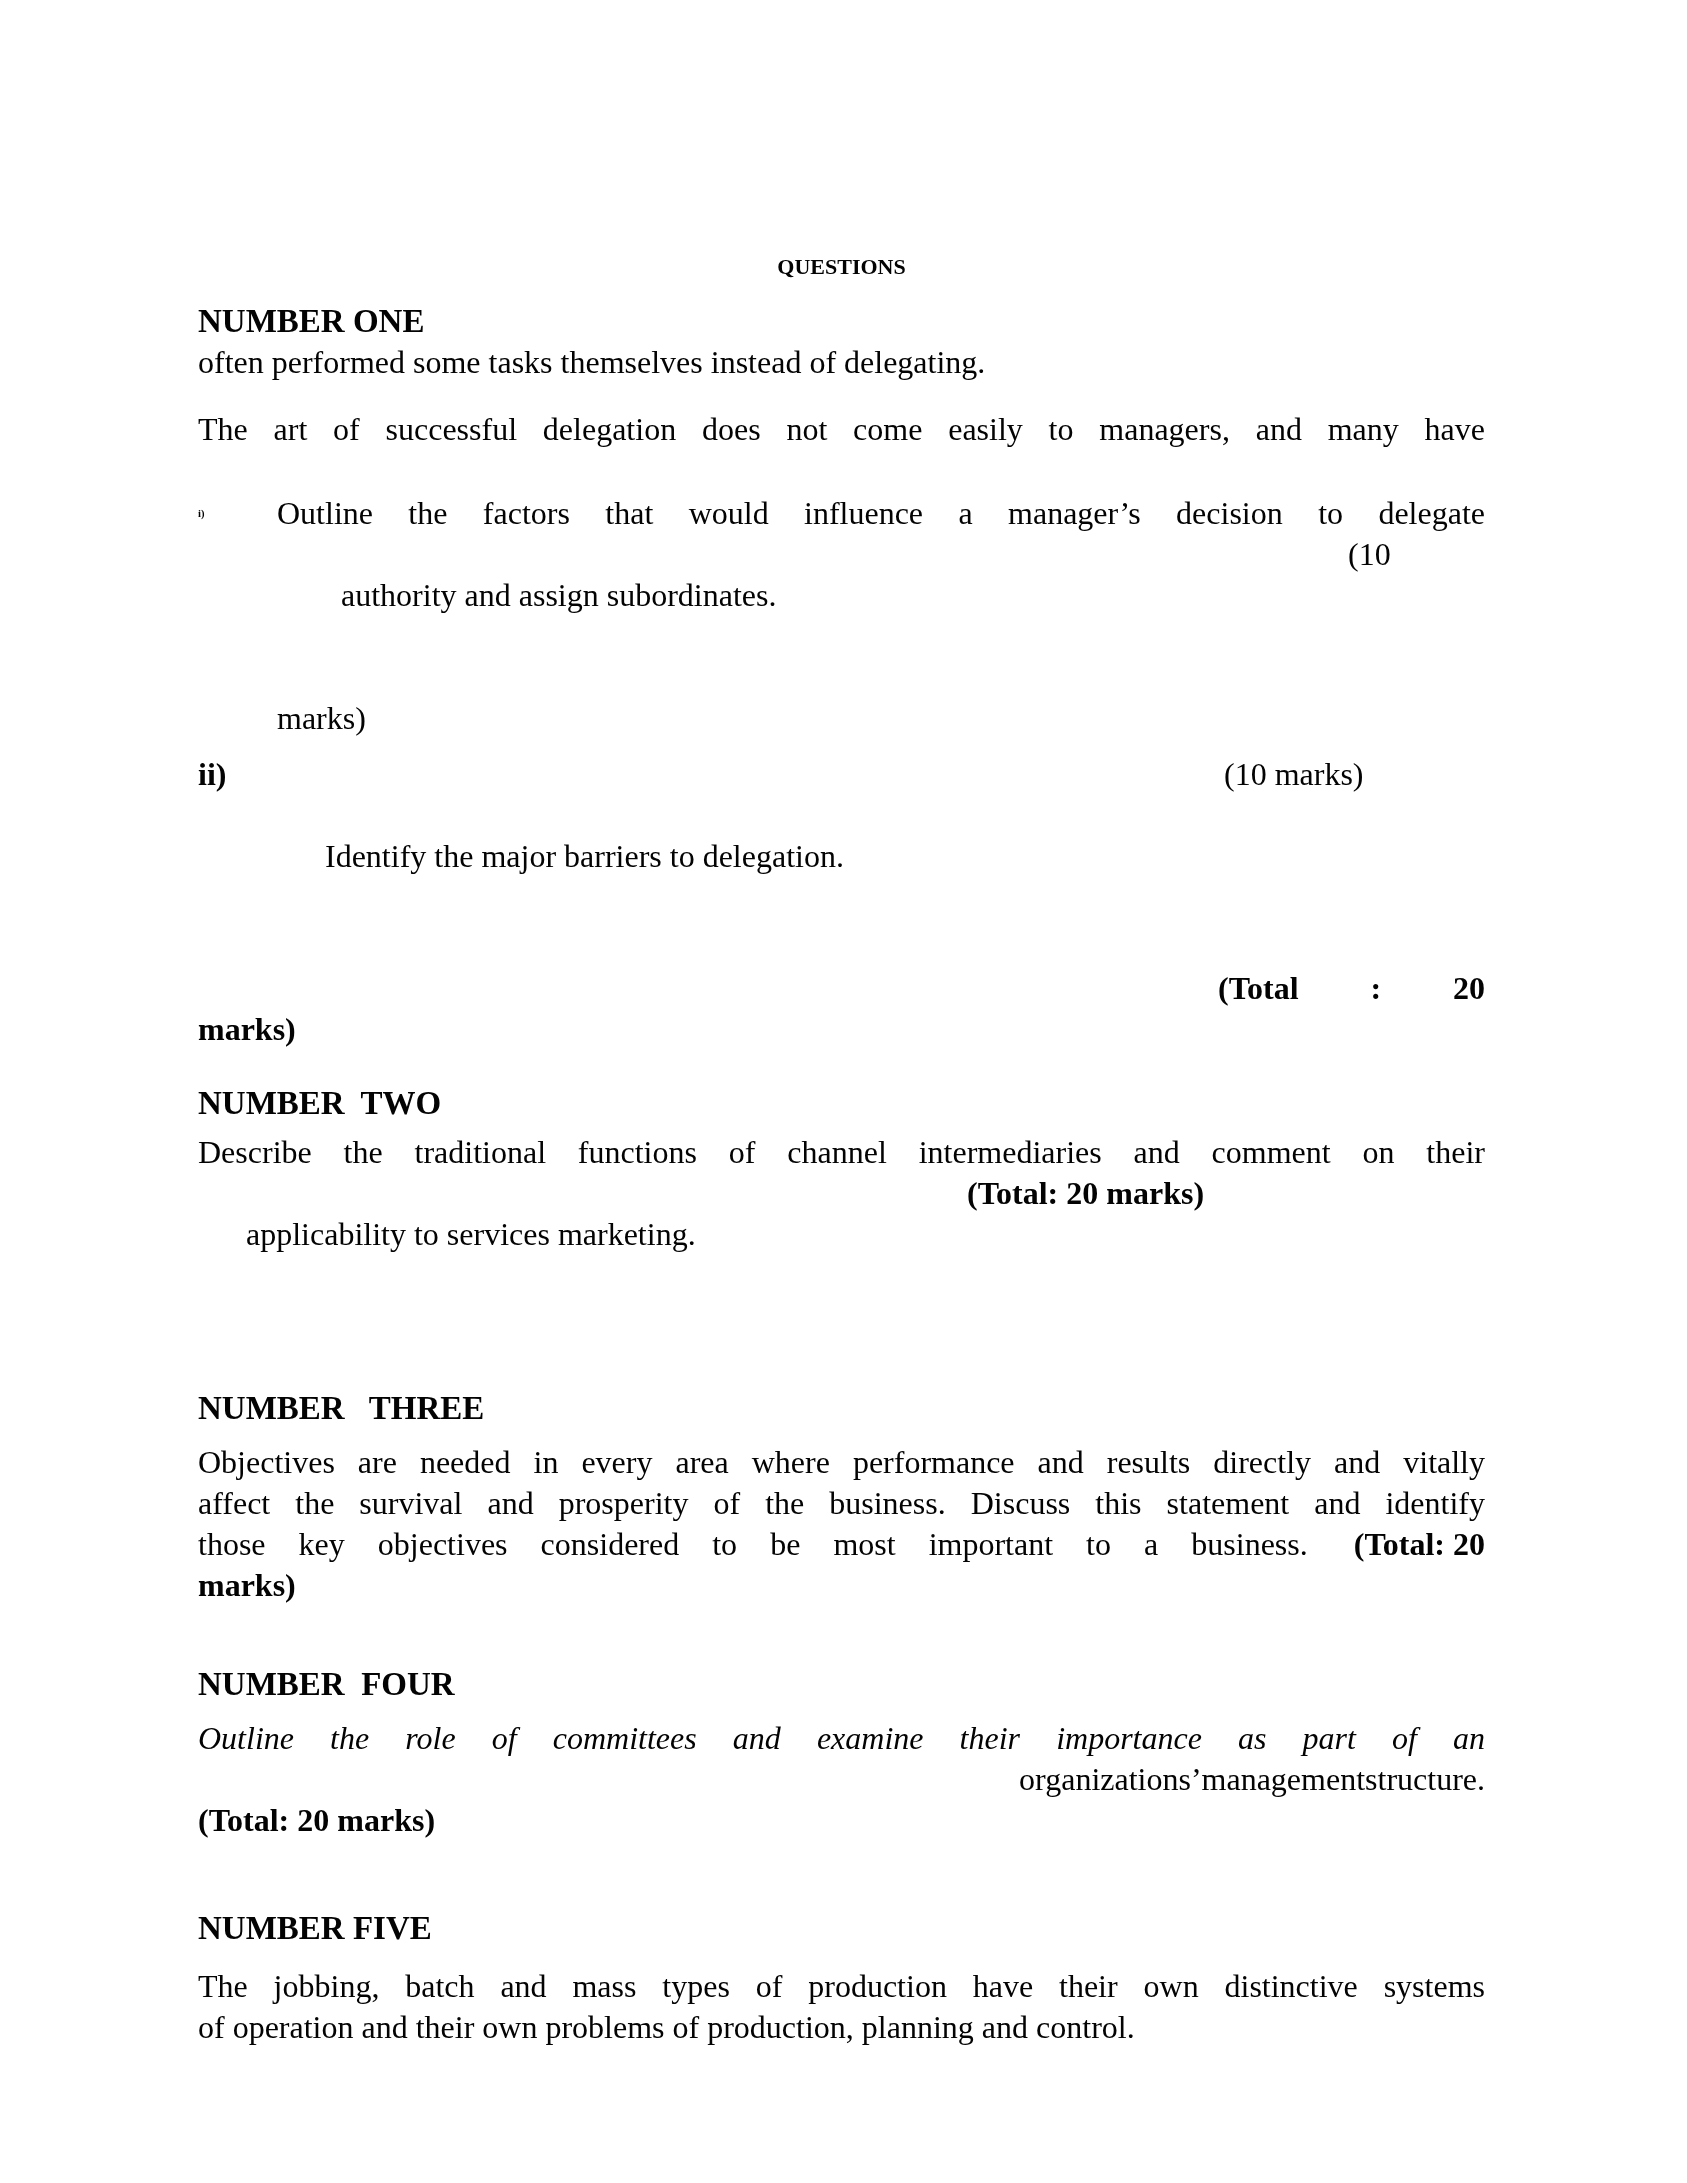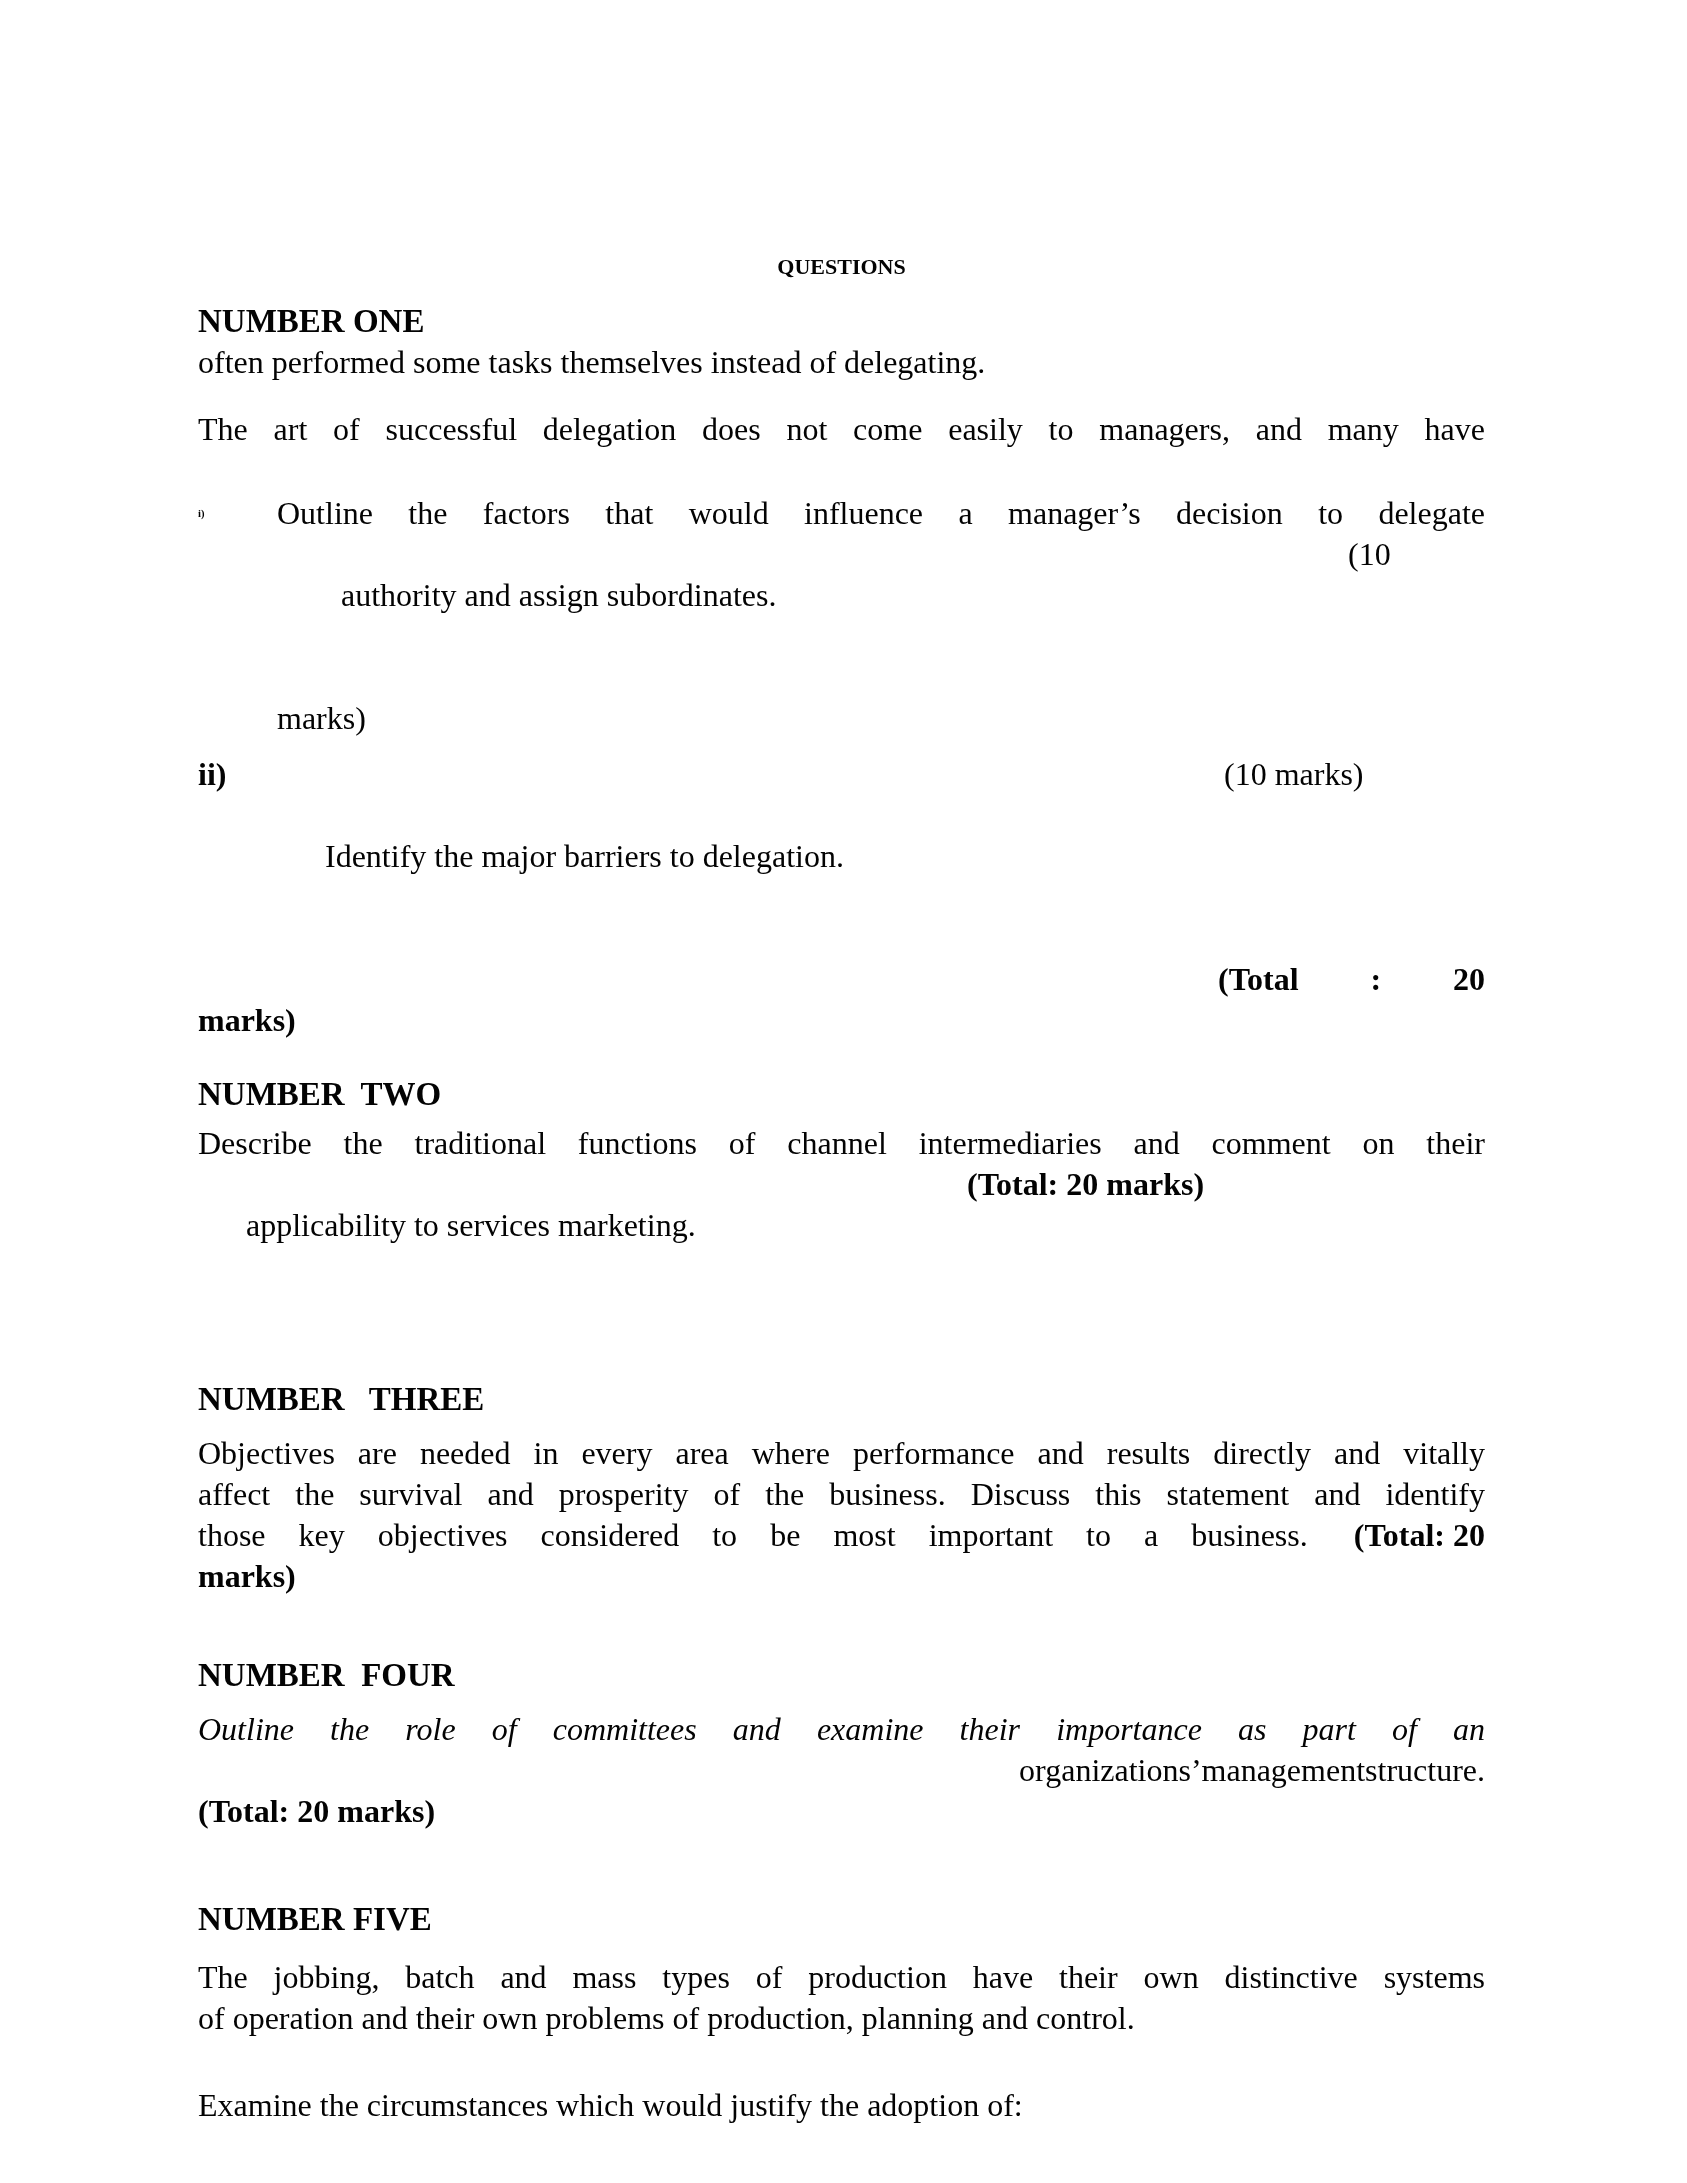--- a/index.html
+++ b/index.html
@@ -40,21 +40,21 @@
     font-weight: bold; font-size: 32px; line-height: 41px;
   }
   .flexline { display: flex; }
   .fill { flex: 1 1 auto; text-align: justify; text-align-last: justify; margin-right: 46px; }
   .flex3 { display: flex; justify-content: flex-end; white-space: normal; }
   
   .m-one     { margin-top: 14px; }
   .m-p1      { margin-top: 26px; }
   .m-il      { margin-top: 43px; }
   .m-ii      { margin-top: 15px; }
-  .m-tr      { margin-top: 0;  }
+  .m-tr      { margin-top: 9px;  }
   .m-h2      { margin-top: 33px; }
   .m-p2      { margin-top: 8px; }
   .m-h3      { margin-top: 51px; }
   .m-p3      { margin-top: 13.2px; }
   .m-h4      { margin-top: 58px; }
   .m-p4      { margin-top: 13.2px; font-style: italic; }
   .m-h5      { margin-top: 67px; }
   .m-p5      { margin-top: 17px; }
   .m-examine { margin-top: 46px; }
 </style>
@@ -122,18 +122,17 @@
       <span>management</span>
       <span>structure.</span>
     </div>
     <div class="line bold">(Total: 20 marks)</div>
   </section>
 
   <section>
     <div class="heading m-h5">NUMBER FIVE</div>
     <div class="line just m-p5">The jobbing, batch and mass types of production have their own distinctive systems</div>
     <div class="line">of operation and their own problems of production, planning and control.</div>
-    <div class="line m-examine">Examine the circumstances which would justify the adoption of:</div>
 
   </section>
 
 </main>
 
 
 </body></html>

